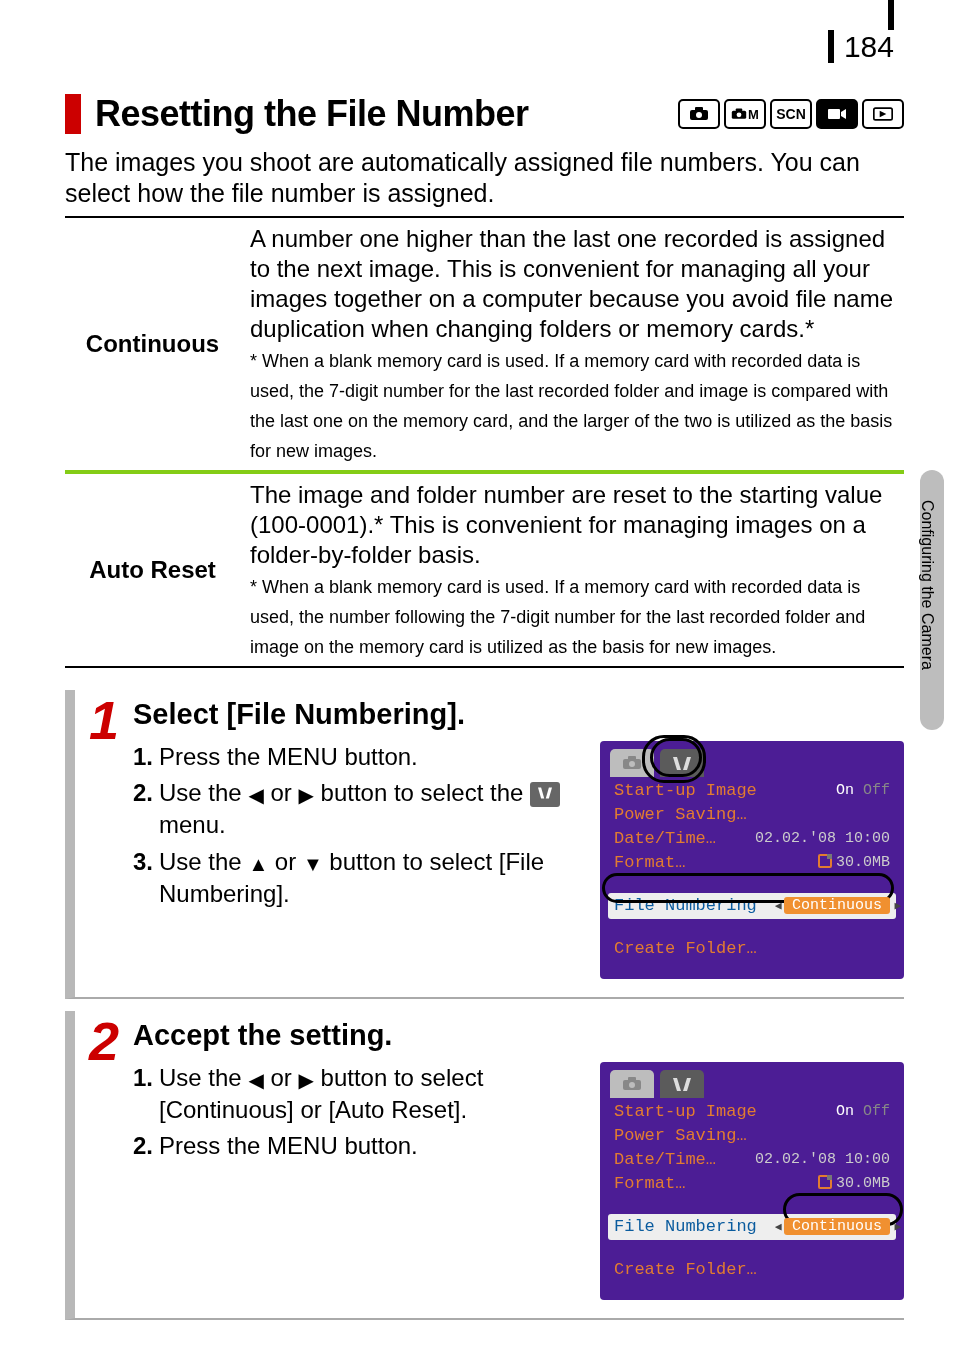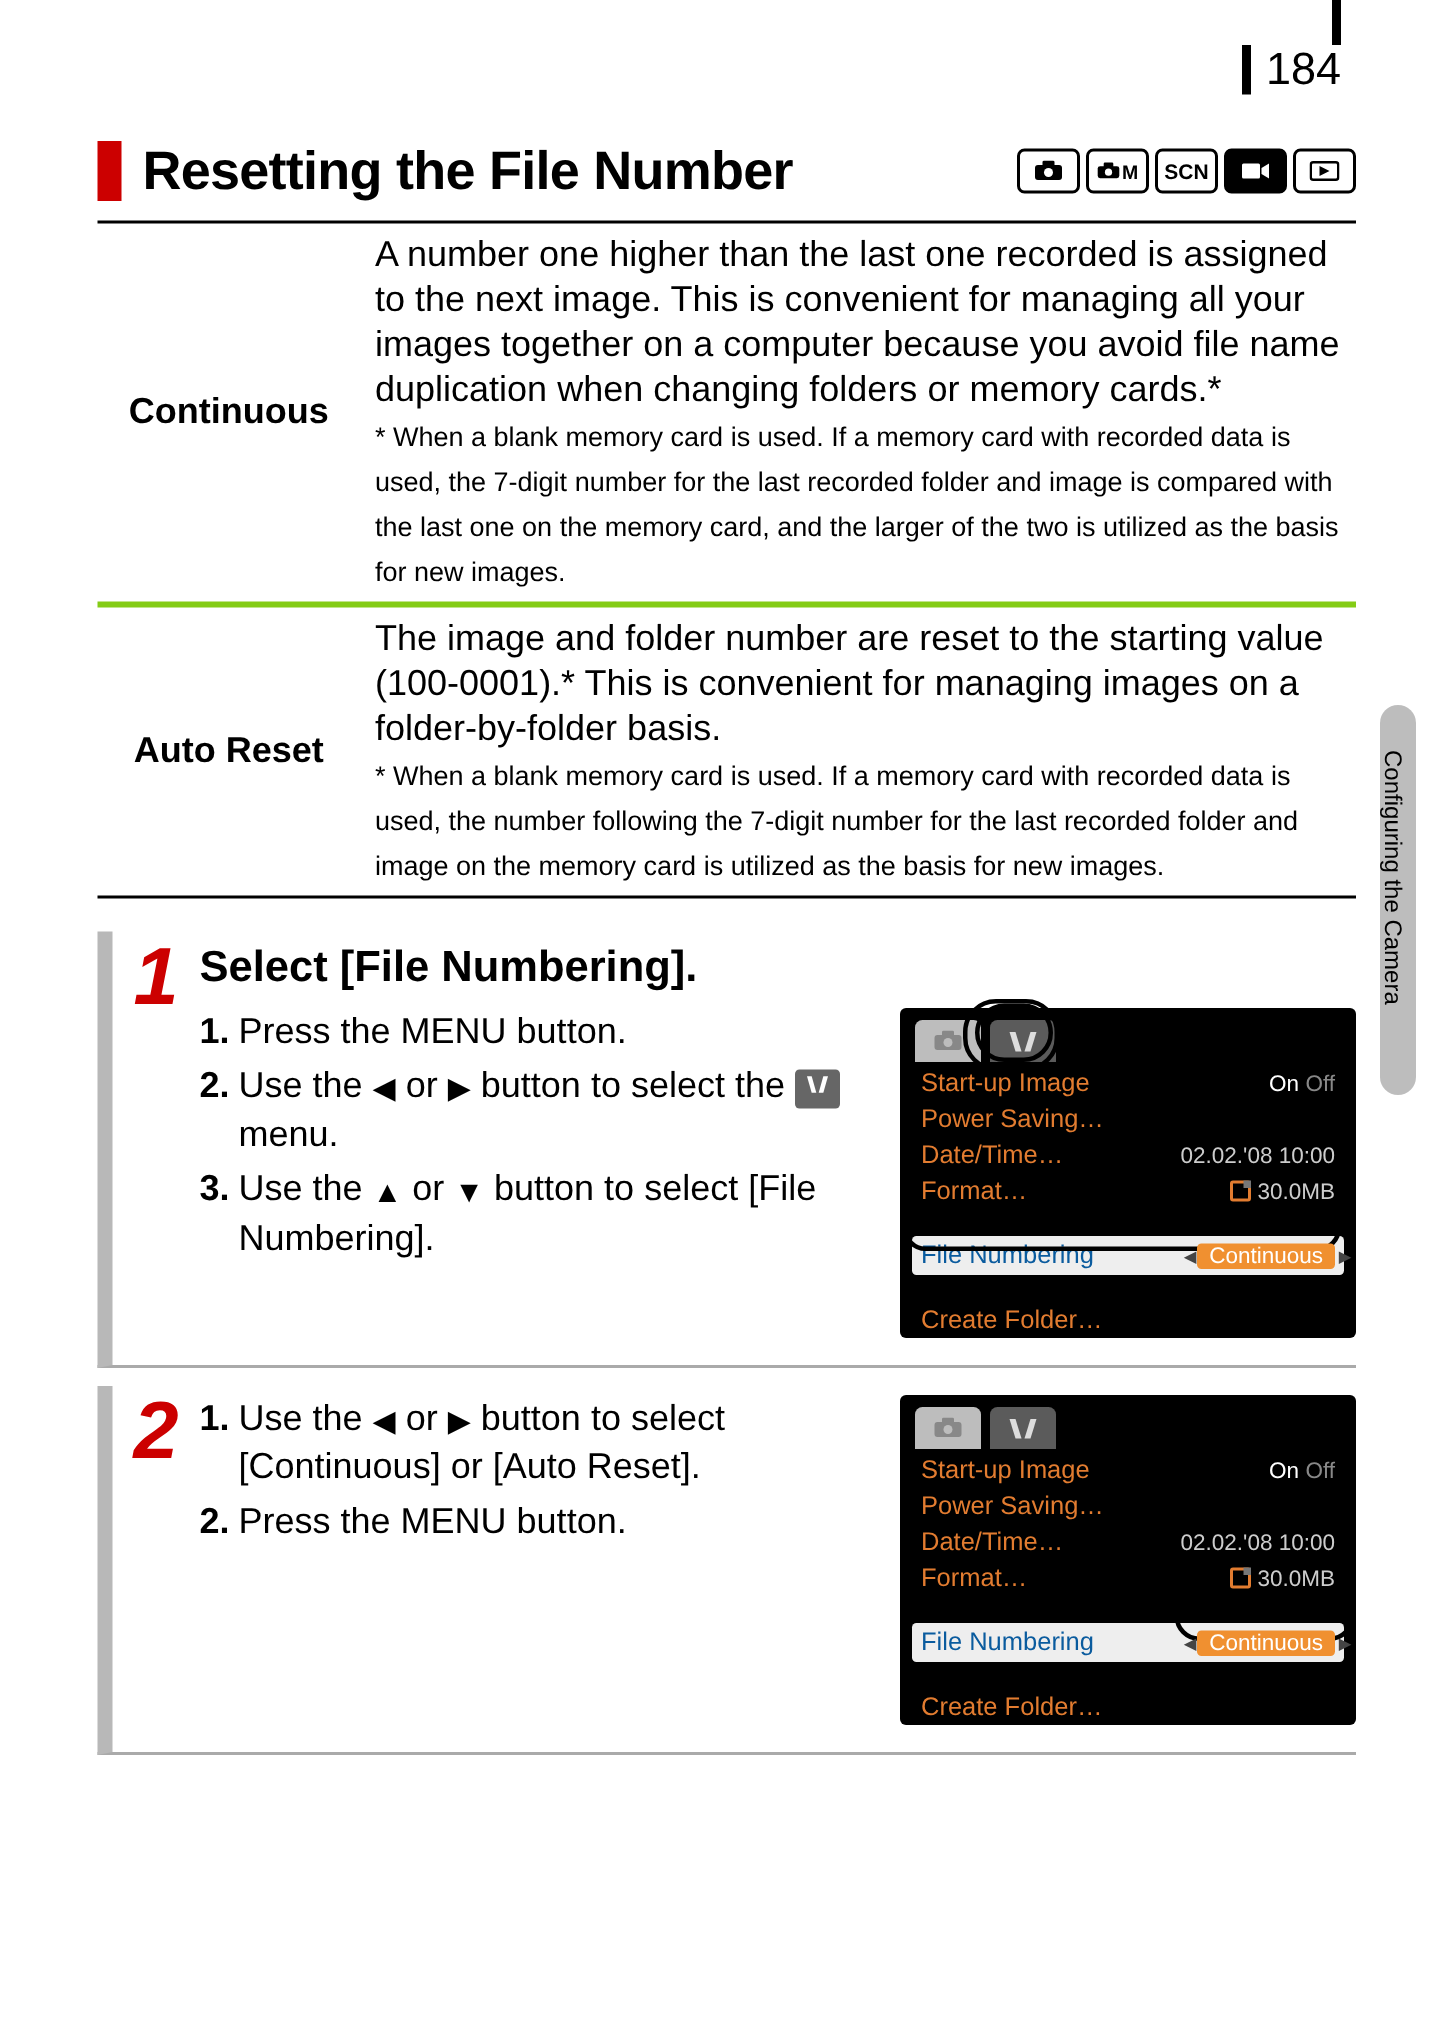--- a/index.html
+++ b/index.html
@@ -137,24 +137,24 @@
     font-weight: bold;
     padding: 2px 6px;
     border-radius: 3px;
     vertical-align: 1px;
   }
 
   
   .screen {
     width: 304px;
     flex-shrink: 0;
-    background: #000000;
+    background: #4c1d95;
     border-radius: 4px;
-    padding: 4px 4px 0 4px;
-    font-family: Liberation Sans, sans-serif;
+    padding: 4px 4px 18px 4px;
+    font-family: Liberation Mono, monospace;
     color: #fff;
     font-size: 17px;
     position: relative;
   }
   .screen .tabs {
     display: flex;
     gap: 6px;
     padding: 4px 0 2px 6px;
   }
   .screen .tab {
@@ -308,20 +308,21 @@
         </div>
       <div class="mode-icon">
           <svg width="20" height="14" viewBox="0 0 24 16">
             <rect x="1" y="1" width="22" height="14" rx="2" fill="none" stroke="#000" stroke-width="2"></rect>
             <path d="M8 4 L16 8 L8 12 Z" fill="#000"></path>
           </svg>
         </div>
     </div>
   </div>
 
+  <div class="intro">The images you shoot are automatically assigned file numbers. You can select how the file number is assigned.</div>
 
   <table class="opt">
     <tbody>
         <tr>
       <td class="lbl">Continuous</td>
       <td>
         <span>A number one higher than the last one recorded is assigned to the next image. This is convenient for managing all your images together on a computer because you avoid file name duplication when changing folders or memory cards.*</span><br>
         <span class="note">* When a blank memory card is used. If a memory card with recorded data is used, the 7-digit number for the last recorded folder and image is compared with the last one on the memory card, and the larger of the two is utilized as the basis for new images.</span>
       </td>
     </tr>
@@ -401,20 +402,21 @@
               </div>
           </div>
         </div>
       </div>
     </div>
   </div>
 
   <div class="step-block">
     <div class="step-num">2</div>
     <div class="step-body">
+      <div class="step-title">Accept the setting.</div>
       <div class="step-row">
         <div class="step-instr" id="step1">
             <div style="display: flex; margin-bottom: 4px;">
               <span class="num" style="min-width: 26px;">1.</span>
               <span>Use the <span class="tri">◀</span> or <span class="tri">▶</span> button to select [Continuous] or [Auto Reset].</span>
             </div>
             <div style="display: flex; margin-bottom: 4px;">
               <span class="num" style="min-width: 26px;">2.</span>
               <span>Press the <b class="menu-b">MENU</b> button.</span>
             </div>

